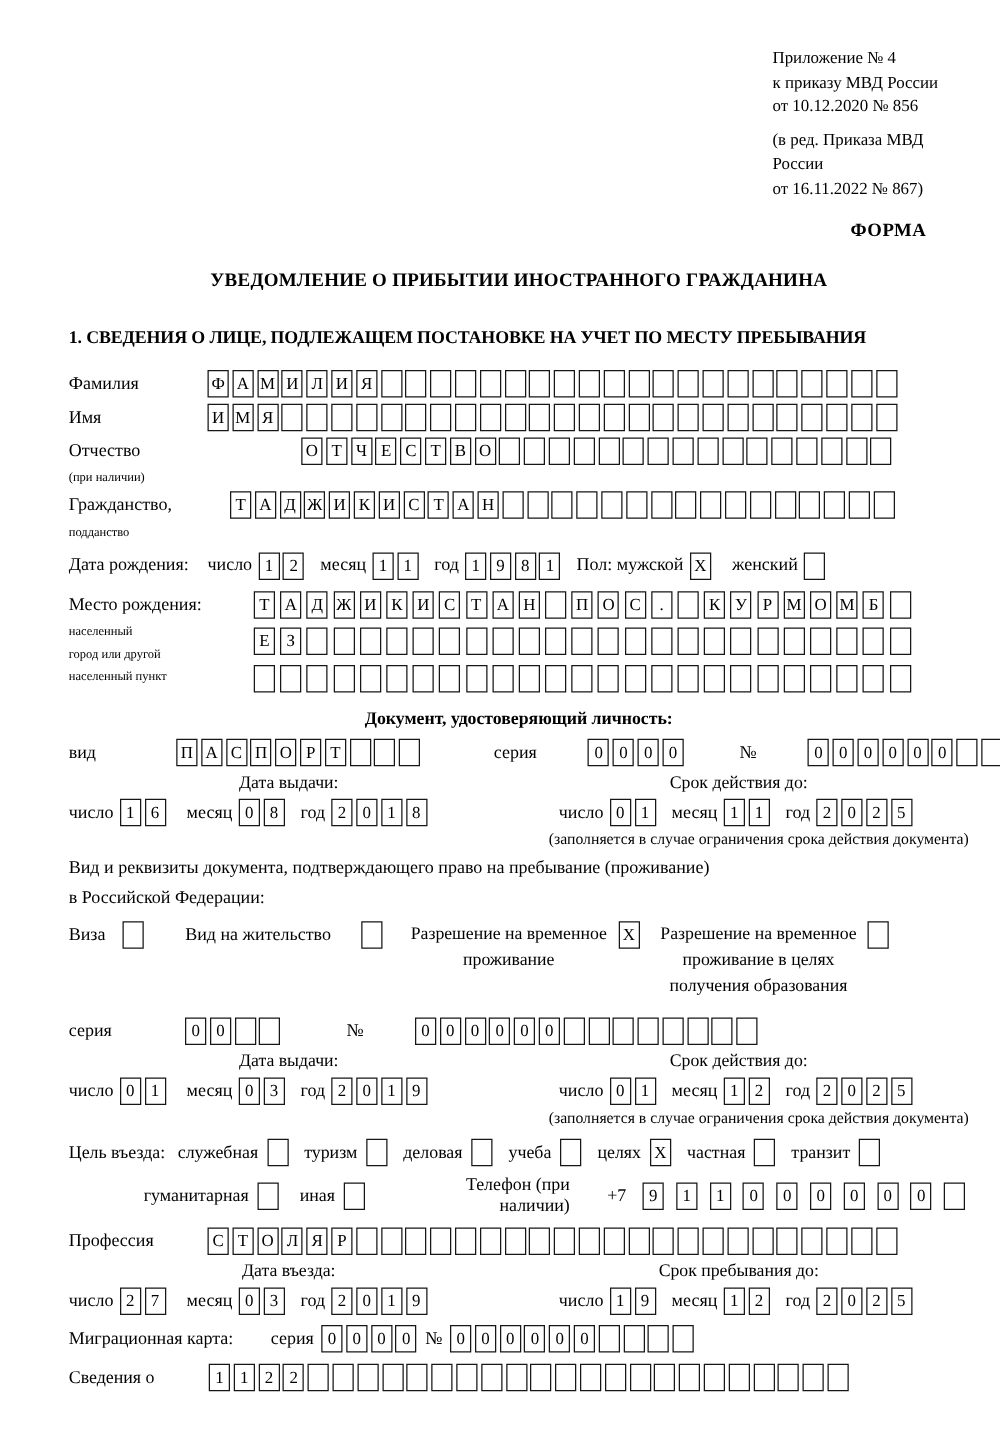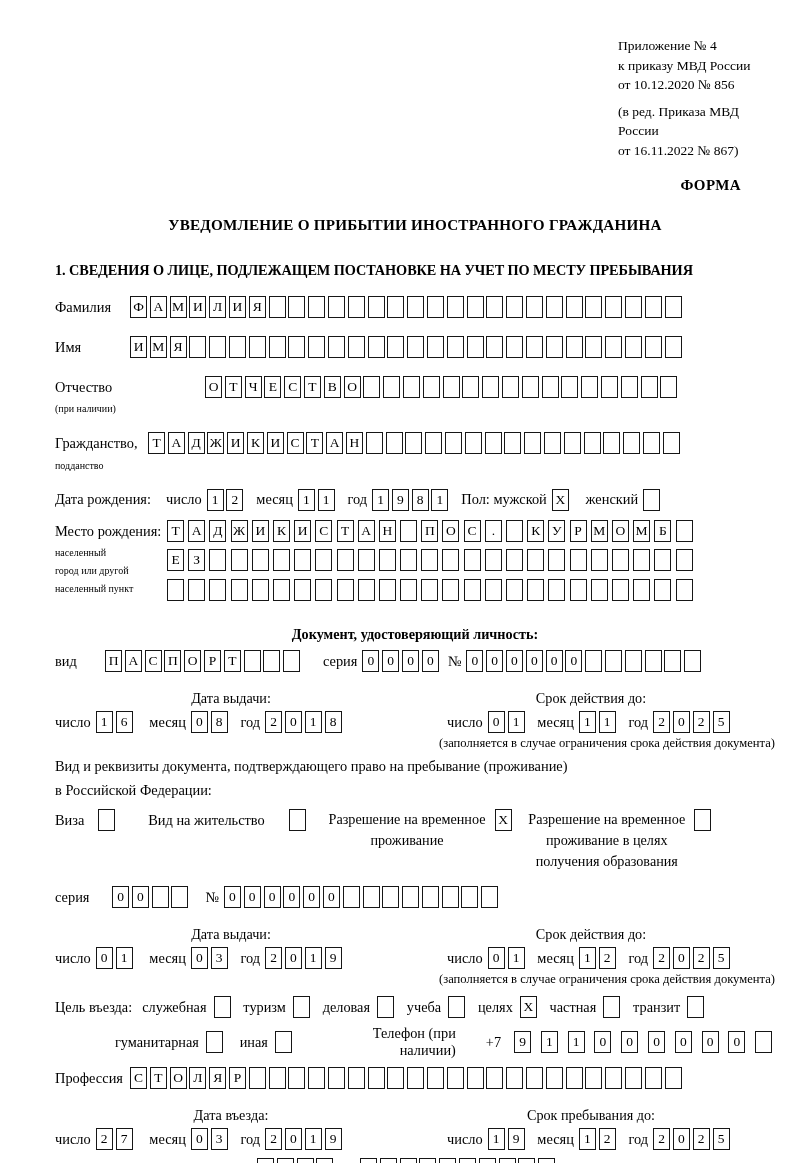--- a/index.html
+++ b/index.html
@@ -23,21 +23,21 @@
 
   
   .cell {
     display: inline-flex; align-items: center; justify-content: center;
     width: 17px; height: 22px; border: 1.6px solid #161616;
     margin-right: 2.8px; font-size: 13.5px; flex: none; background: #fff;
   }
   .cells { display: flex; flex-wrap: nowrap; }
   .cells.wide .cell { margin-right: 4.2px; }
 
-  .row { display: flex; align-items: flex-start; margin-bottom: 18px; }
+  .row { display: flex; align-items: flex-start; margin-bottom: 5px; gap: 36px; }
   .lbl { font-size: 14.4px; line-height: 1.2; flex: none; padding-top: 3px; }
   .w75  { width: 75px; }
   .w93  { width: 93px; }
   .w112 { width: 112px; }
   .w150 { width: 150px; }
   .sub { font-size: 10px; margin-top: 7px; }
 
   .inlbl { font-size: 14.4px; flex: none; margin-right: 5px; }
   .ml10 { margin-left: 10px; } .ml14 { margin-left: 14px; } .ml20 { margin-left: 20px; } .ml30 { margin-left: 30px; }
 

